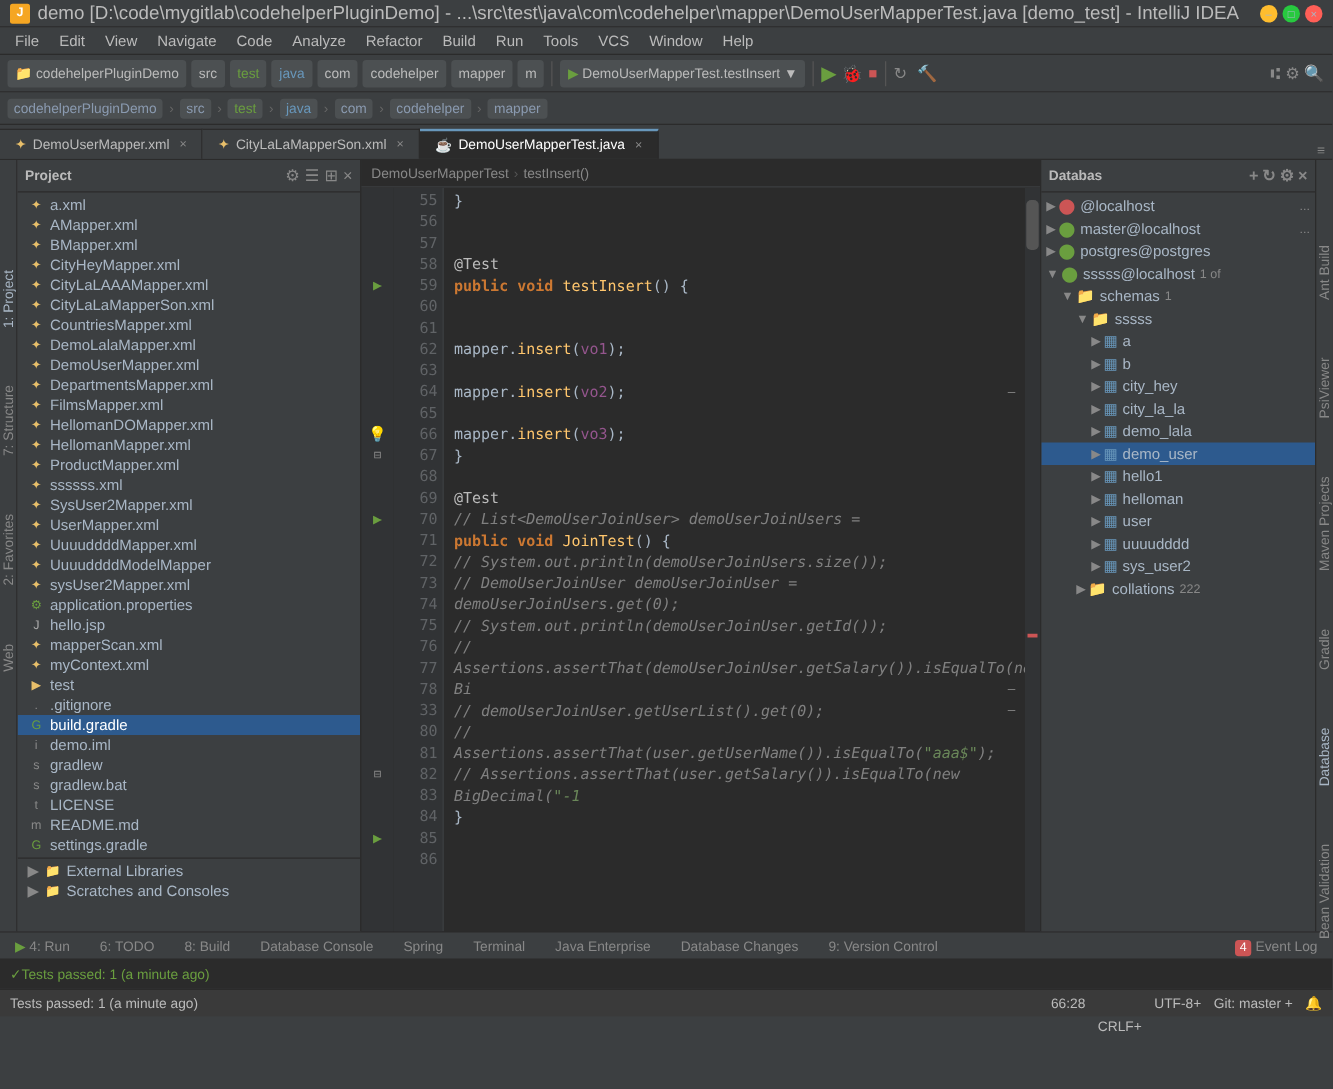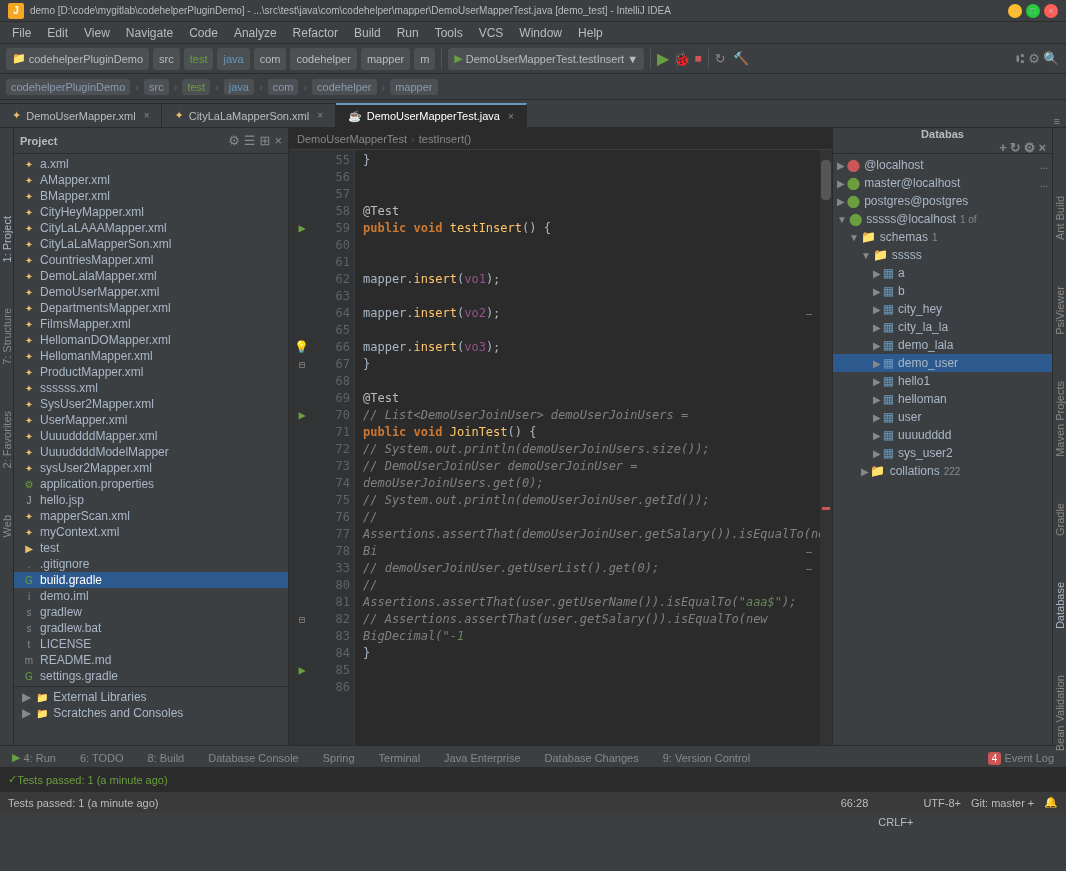--- a/index.html
+++ b/index.html
@@ -1,21 +1,21 @@
 <!DOCTYPE html>
 <html><head>
   <meta charset="utf-8">
   <style>
     * { margin: 0; padding: 0; box-sizing: border-box; }
     body { font-family: 'Segoe UI', Arial, sans-serif; font-size: 12px; background: #3c3f41; color: #a9b7c6; overflow: hidden; width: 1066px; height: 871px; }
     
     
     #title-bar { background: #3c3f41; height: 22px; display: flex; align-items: center; padding: 0 8px; border-bottom: 1px solid #2b2b2b; }
     #title-bar .app-icon { width: 16px; height: 16px; background: #f5a623; border-radius: 2px; margin-right: 6px; font-size: 10px; display: flex; align-items: center; justify-content: center; color: #fff; font-weight: bold; }
-    #title-bar .title-text { font-size: 10px; color: #bbb; flex: 1; }
+    #title-bar .title-text { font-size: 15px; color: #bbb; flex: 1; }
     #title-bar .win-controls { display: flex; gap: 4px; }
     #title-bar .win-btn { width: 14px; height: 14px; border-radius: 50%; display: flex; align-items: center; justify-content: center; font-size: 9px; cursor: pointer; }
     #title-bar .win-btn.minimize { background: #ffbd2e; }
     #title-bar .win-btn.maximize { background: #27c93f; }
     #title-bar .win-btn.close { background: #ff5f57; }
 
     
     #menu-bar { background: #3c3f41; height: 22px; display: flex; align-items: center; padding: 0 4px; border-bottom: 1px solid #2b2b2b; }
     #menu-bar .menu-item { padding: 2px 8px; font-size: 12px; color: #bbb; cursor: pointer; border-radius: 3px; }
 
@@ -56,21 +56,21 @@
 
     
     #code-area { flex: 1; background: #2b2b2b; overflow: hidden; display: flex; flex-direction: column; position: relative; }
     #code-editor { flex: 1; display: flex; overflow: hidden; }
     #line-numbers { width: 40px; background: #313335; color: #606366; font-family: 'Consolas', monospace; font-size: 12px; padding: 0 4px; text-align: right; overflow: hidden; line-height: 17px; padding-top: 2px; border-right: 1px solid #3c3f41; user-select: none; }
     #code-content { flex: 1; overflow: auto; font-family: 'Consolas', monospace; font-size: 12px; line-height: 17px; padding: 2px 8px; background: #2b2b2b; color: #a9b7c6; }
     #gutter { width: 16px; background: #313335; position: relative; }
 
     
     #right-panel { width: 220px; background: #3c3f41; border-left: 1px solid #2b2b2b; display: flex; flex-direction: column; overflow: hidden; }
-    #right-panel-header { height: 26px; display: flex; align-items: center; padding: 0 6px; border-bottom: 1px solid #2b2b2b; font-size: 11px; font-weight: bold; color: #bbb; flex-direction: column; }
+    #right-panel-header { height: 26px; display: flex; align-items: center; padding: 0 6px; border-bottom: 1px solid #2b2b2b; font-size: 11px; font-weight: bold; color: #bbb; }
     #right-panel-icons { display: flex; gap: 3px; margin-left: auto; }
     #db-tree { flex: 1; overflow-y: auto; padding: 2px 0; font-size: 12px; }
     .db-item { display: flex; align-items: center; padding: 2px 4px; cursor: pointer; color: #a9b7c6; }
     .db-item.selected { background: #2d5a8e; }
     .db-icon { margin-right: 4px; font-size: 12px; }
     .db-expand { margin-right: 2px; font-size: 10px; color: #888; }
     #bottom-tabs { height: 22px; background: #3c3f41; display: flex; align-items: flex-end; border-top: 1px solid #2b2b2b; }
     .btab { padding: 3px 12px; font-size: 11px; color: #888; cursor: pointer; }
     #bottom-content { height: 24px; background: #2b2b2b; display: flex; align-items: center; padding: 0 8px; font-size: 11px; color: #6a9e3f; border-top: 1px solid #2b2b2b; }
 

